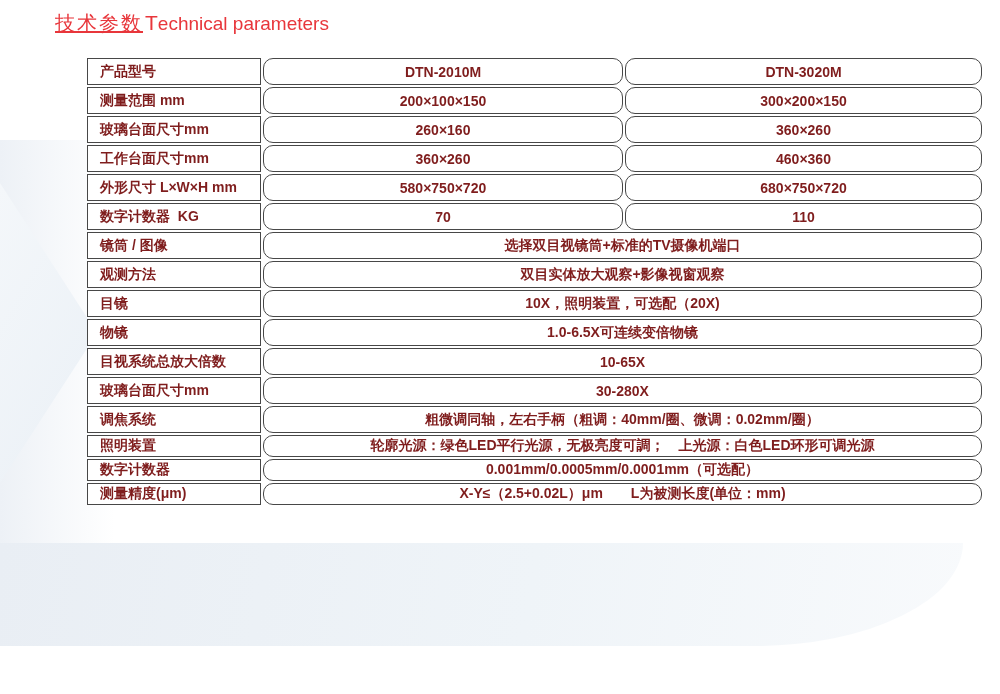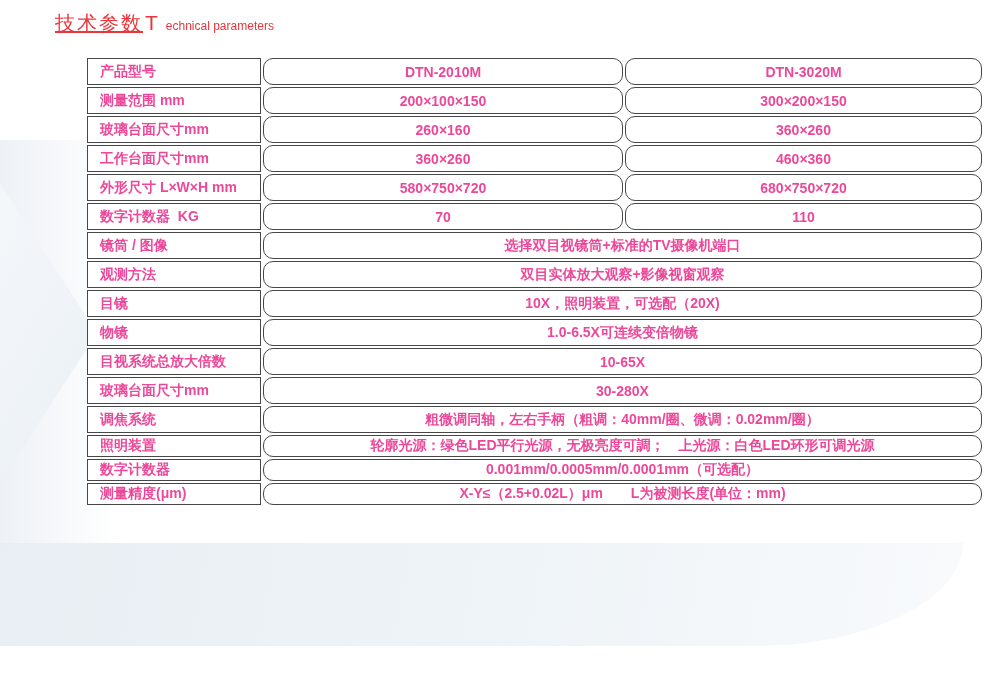--- a/index.html
+++ b/index.html
@@ -33,36 +33,36 @@
     color:#e8363b;white-space:nowrap;
   }
   .title .cn{
     font-family:"DejaVu Serif","Liberation Serif",serif;
     font-size:20px;letter-spacing:2px;font-weight:500;text-decoration:underline;
   }
   .title .en-big{
     font-size:21px;font-weight:500;margin-left:2px;
   }
   .title .en-small{
-    font-size:12px;font-weight:500;margin-left:8px;
+    font-size:19px;font-weight:500;
   }
   
   .spec-table{
     position:absolute;left:85px;top:56px;width:897px;
     border-collapse:separate;border-spacing:2px;
     background:transparent;
     table-layout:fixed;
   }
   .spec-table td{
     border:1px solid #474747;
     background:#ffffff;
     height:27px;
     font-size:14px;
     font-weight:600;
-    color:#ec4899;
+    color:#7f1d1d;
     white-space:pre-wrap;
     padding:1px 4px;
     box-sizing:border-box;
   }
   .spec-table td.label{
     text-align:left;padding-left:12px;
   }
   .spec-table td.val{
     text-align:center;
     border-radius:10px;

